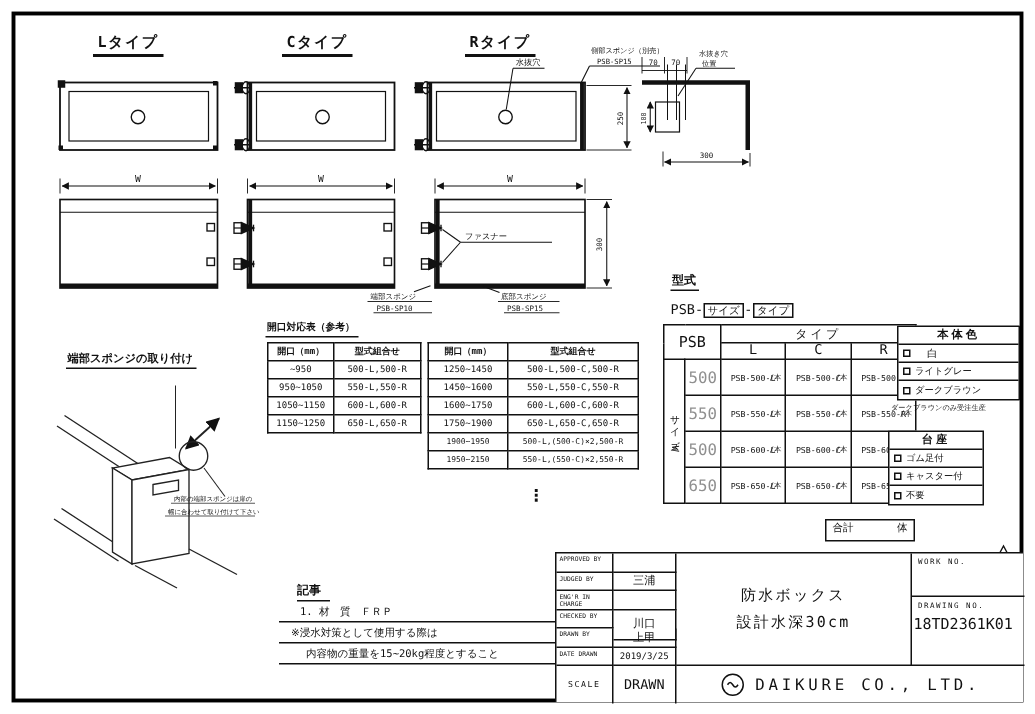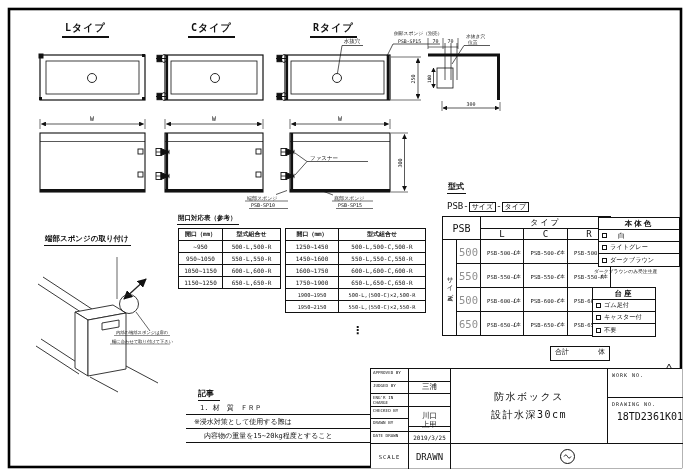--- a/index.html
+++ b/index.html
@@ -47,21 +47,21 @@
   .tb.val{display:flex;align-items:center;justify-content:center;font-size:7.5px;}
   .tb.noR{border-right:none;}
   .tb.noB{border-bottom:none;}
   .titlecell{display:flex;flex-direction:column;align-items:center;justify-content:center;
              gap:4px;font-size:10px;letter-spacing:1.5px;}
   .company{display:flex;align-items:center;justify-content:center;gap:8px;
            font-size:10.5px;letter-spacing:2.5px;}
   .logo{width:15px;height:15px;border:1.4px solid #111;border-radius:50%;flex:none;
         display:flex;align-items:center;justify-content:center;}
   .wn-label{font-size:5px;letter-spacing:1px;padding:3px 0 0 4px;}
-  .dn-value{font-size:10px;padding:4px 0 0 1px;text-align:right;letter-spacing:0;}
+  .dn-value{font-size:10px;padding:4px 0 0 1px;text-align:left;letter-spacing:0;}
 </style>
 </head>
 <body>
 
 <div class="sheet">
 
   <svg width="690" height="476" viewBox="0 0 690 476" style="position:absolute;left:0;top:0">
     <defs>
       <marker id="ar" viewBox="0 0 10 10" refX="9" refY="5" markerWidth="7" markerHeight="7" orient="auto-start-reverse">
           <path d="M0,0L10,5L0,10z" fill="#111"></path>
@@ -513,16 +513,17 @@
       <div class="wn-label">DRAWING NO.</div>
       <div class="dn-value">18TD2361K01</div>
     </div>
 
     <div class="tb noR noB company" style="left:80px;top:75px;width:232px;height:25px">
       <span class="logo">
         <svg width="11" height="11" viewBox="0 0 11 11">
             <path d="M2 5.5 C3.2 3.5 4.3 3.5 5.5 5.5 C6.7 7.5 7.8 7.5 9 5.5" fill="none" stroke="#111" stroke-width="1"></path>
           </svg>
       </span>
+      <span>DAIKURE CO., LTD.</span>
     </div>
   </div>
 
 </div>
 
 </body></html>

